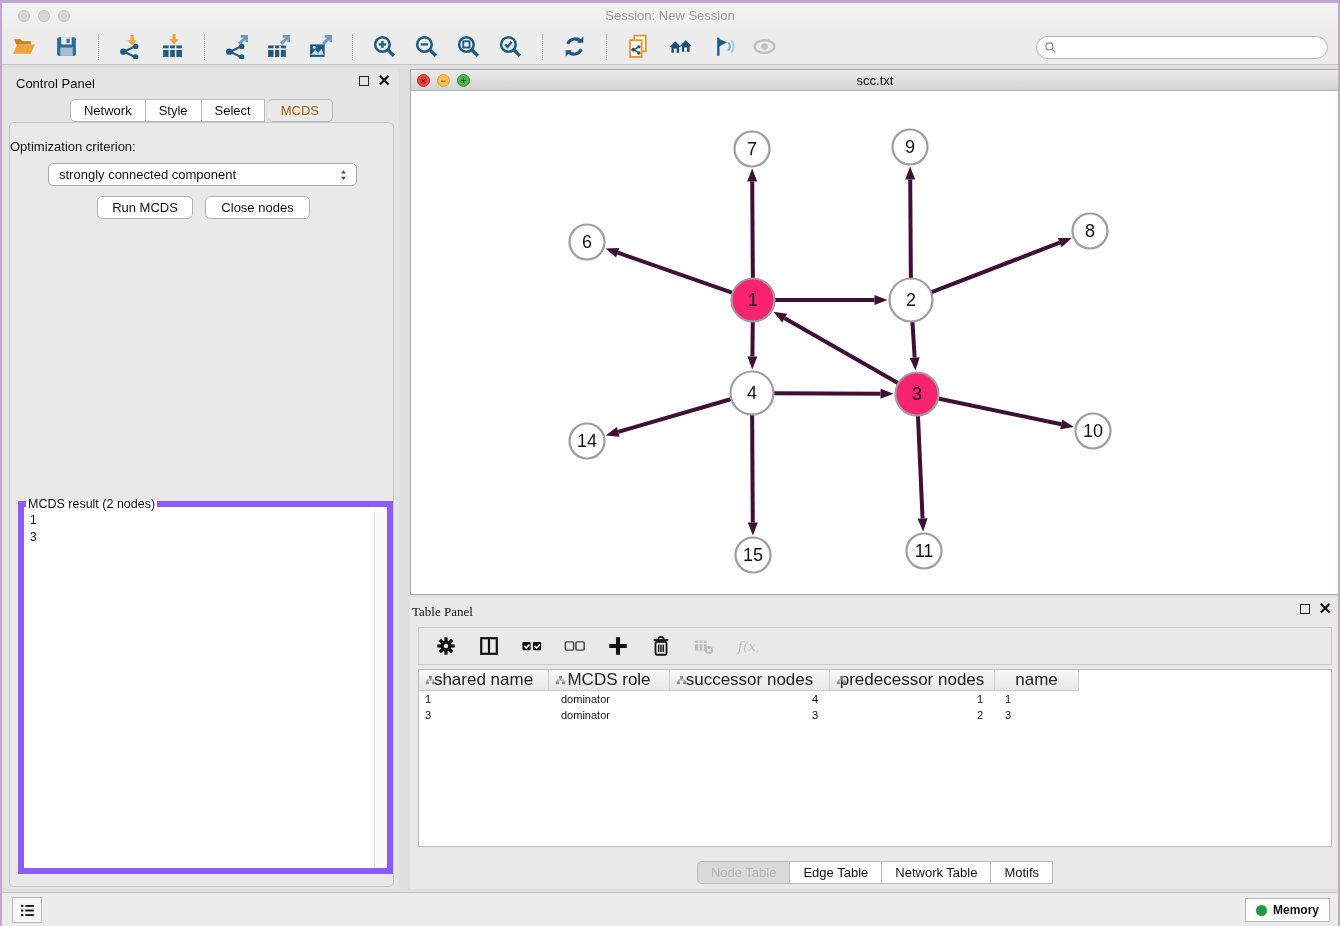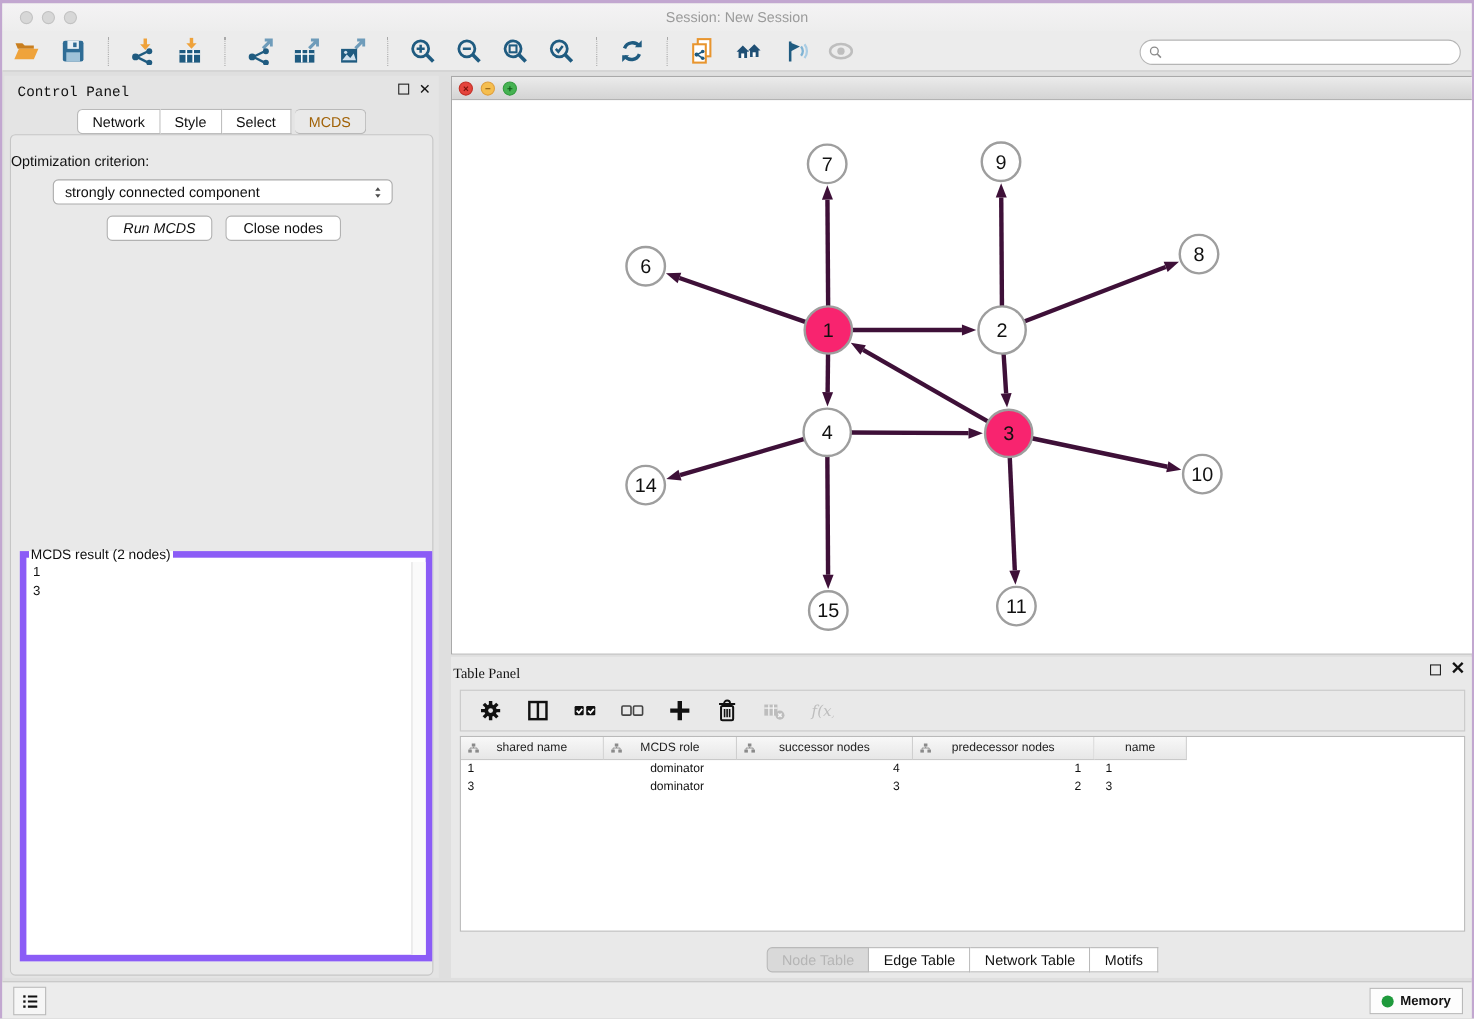--- a/index.html
+++ b/index.html
@@ -20,39 +20,39 @@
   .tb-btn svg { width:25px; height:25px; }
   .tb-sep { width:1px; height:26px; border-left:1px dotted #a9a9a9; margin:0 4px; }
   .search-box { position:absolute; right:10px; top:33px; width:292px; height:23px; background:#fff;
                 border:1px solid #b5b5b5; border-radius:12px; display:flex; align-items:center; padding-left:7px; }
   .search-box svg { width:13px; height:13px; }
   .search-box input { border:none; outline:none; flex:1; height:19px; font-size:12px; background:transparent; padding-left:5px; }
 
   
   .control-panel { position:absolute; left:2px; top:66px; width:395px; height:820px; background:#e4e4e4; }
   .panel-title { font-size:13px; color:#111; }
-  .cp-header { position:relative; height:28px;font-family:Liberation Mono, monospace; }
+  .cp-header { position:relative; height:28px; }
   .cp-header .panel-title { position:absolute; left:12px; top:7px; }
   .panel-btns { position:absolute; right:8px; top:6px; display:flex; gap:9px; align-items:center; }
   .float-btn { width:10px; height:10px; border:1.6px solid #222; display:inline-block; }
   .close-btn { font-size:16px; font-weight:bold; color:#111; line-height:12px; }
   .cp-tabs { position:absolute; left:0; top:30px; width:100%; display:flex; justify-content:center; }
   .tab { font-size:13px; padding:3px 13px; background:#fff; border:1px solid #b9b9b9; border-left-width:0; color:#111; }
   .tab:first-child { border-left-width:1px; border-radius:5px 0 0 5px; }
   .tab.active { background:#e9e9e9; color:#a16207; border-radius:5px 5px 5px 5px; margin-left:3px; }
   .cp-content { position:absolute; left:5px; right:5px; top:53px; bottom:2px; background:#e9e9e9;
                 border:1px solid #c6c6c6; border-radius:5px; }
   .opt-label { position:absolute; top:16px; width:100%; text-align:left; font-size:13px; color:#111; }
   .cp-select { position:absolute; left:38px; top:40px; width:309px; height:23px; background:#fff; border:1px solid #ababab;
                border-radius:5px; display:flex; align-items:center; font-size:13px; padding-left:10px; color:#111; }
   .cp-select .chev { position:absolute; right:6px; top:3px; }
   .btn-row { position:absolute; top:73px; left:0; width:100%; }
   .mac-btn { position:absolute; height:23px; background:#fff; border:1px solid #b2b2b2; border-radius:5px;
              font-size:13px; color:#111; text-align:center; line-height:21px; }
-  .run-btn { left:87px; width:96px;font-style:italic; }
+  .run-btn { left:87px; width:96px; }
   .closep-btn { left:195px; width:105px; }
   .result-box { position:absolute; left:8px; width:375px; top:374px; height:377px; background:#fff;
                 border:6px solid #8b5cf6; }
   .result-box legend { font-size:12.5px; color:#111; background:transparent; margin-left:2px; padding:0 2px; }
   .result-lines { font-size:12px; color:#111; padding:1px 6px; line-height:17px; }
   .result-scroll { position:absolute; right:0; top:0; bottom:0; width:13px; background:#fafafa; border-left:1px solid #e0e0e0; }
 
   
   .net-window { position:absolute; left:408px; top:66px; width:930px; height:526px; border:1px solid #a9a9a9; background:#fff; }
   .net-titlebar { position:relative; height:21px; background:linear-gradient(#ebebeb,#d4d4d4); border-bottom:1px solid #b3b3b3; }
@@ -67,28 +67,28 @@
   
   .table-panel { position:absolute; left:408px; top:594px; width:930px; height:292px; background:#e9e9e9; }
   .tp-header { position:relative; height:28px; }
   .tp-header .panel-title { position:absolute; left:2px; top:7px;font-family:Liberation Serif, serif; }
   .tp-toolbar { position:absolute; left:8px; right:8px; top:30px; height:38px; border:1px solid #c9c9c9;
                 display:flex; align-items:center; padding-left:12px; gap:14px; background:#e9e9e9; }
   .tp-toolbar .tb-btn svg { width:22px; height:22px; }
   .tp-table { position:absolute; left:8px; right:8px; top:72px; height:178px; background:#fff; border:1px solid #b9b9b9; overflow:hidden; }
   .thead { display:flex; height:21px; }
   .th { position:relative; height:21px; background:linear-gradient(#f8f8f8,#e7e7e7); border-right:1px solid #cfcfcf;
-        border-bottom:1px solid #c9c9c9; font-size:11px; color:#222; text-align:center; line-height:20px; }
+        border-bottom:1px solid #c9c9c9; font-size:17px; color:#222; text-align:center; line-height:20px; }
   .th .tree { position:absolute; left:6px; top:5px; width:11px; height:11px; }
   .th-fill { flex:1; background:#fff; }
   .tr { display:flex; height:16px; align-items:center; }
   .td { font-size:11px; color:#111; height:16px; line-height:16px; }
   .c0 { width:130px; } .c1 { width:121px; } .c2 { width:160px; } .c3 { width:165px; } .c4 { width:84px; }
   .al { padding-left:6px; text-align:left; }
-  .al2 { padding-left:12px; text-align:center; }
+  .al2 { padding-left:12px; text-align:left; }
   .ar { padding-right:12px; text-align:right; }
   .aln { padding-left:10px; text-align:left; }
   .tp-tabs { position:absolute; bottom:5px; width:100%; display:flex; justify-content:center; }
   .tab.seltab { background:#d9d9d9; color:#b5b5b5; border-radius:5px 0 0 5px; margin-left:0; }
 
   
   .statusbar { position:absolute; left:0; bottom:0; width:100%; height:34px; background:#ececec; border-top:1px solid #c3c3c3;font-weight:bold; }
   .list-btn { position:absolute; left:10px; top:4px; width:30px; height:26px; background:#f6f6f6; border:1px solid #b9b9b9;
               display:flex; align-items:center; justify-content:center; }
   .list-btn svg { width:17px; height:17px; }
@@ -436,20 +436,21 @@
     </div>
   </div>
 
   <div class="net-window">
     <div class="net-titlebar">
       <div class="net-lights">
         <span class="nl nl-close">×</span>
         <span class="nl nl-min">−</span>
         <span class="nl nl-max">+</span>
       </div>
+      <div class="net-title">scc.txt</div>
     </div>
     <svg class="graph-svg" id="graph" viewBox="0 0 928 503">
         <line x1="341.8576190162586" y1="187.5004714550419" x2="341.2152270684464" y2="90.4992873354018" stroke="#3E1038" stroke-width="4"></line>
         <polygon points="341.12913624106784,77.49957240124108 346.21511742773896,90.46617547871774 336.2153367091538,90.53239919208586" fill="#3E1038"></polygon>
         <line x1="321.70323584441155" y1="201.90835951190283" x2="206.68115511891278" y2="161.71992166805387" stroke="#3E1038" stroke-width="4"></line>
         <polygon points="194.40869307134767,157.43195300083232 208.33037383707492,156.9997439574519 205.03193640075065,166.44009937865584" fill="#3E1038"></polygon>
         <line x1="363.5" y1="209" x2="463.5" y2="209" stroke="#3E1038" stroke-width="4"></line>
         <polygon points="476.5,209 463.5,214 463.5,204" fill="#3E1038"></polygon>
         <line x1="341.7688305678547" y1="230.49875718951313" x2="341.39245043131643" y2="265.5021098875708" stroke="#3E1038" stroke-width="4"></line>
         <polygon points="341.2526735653681,278.50135842076475 336.39273945701103,265.44834955451375 346.39216140562183,265.5558702206278" fill="#3E1038"></polygon>

